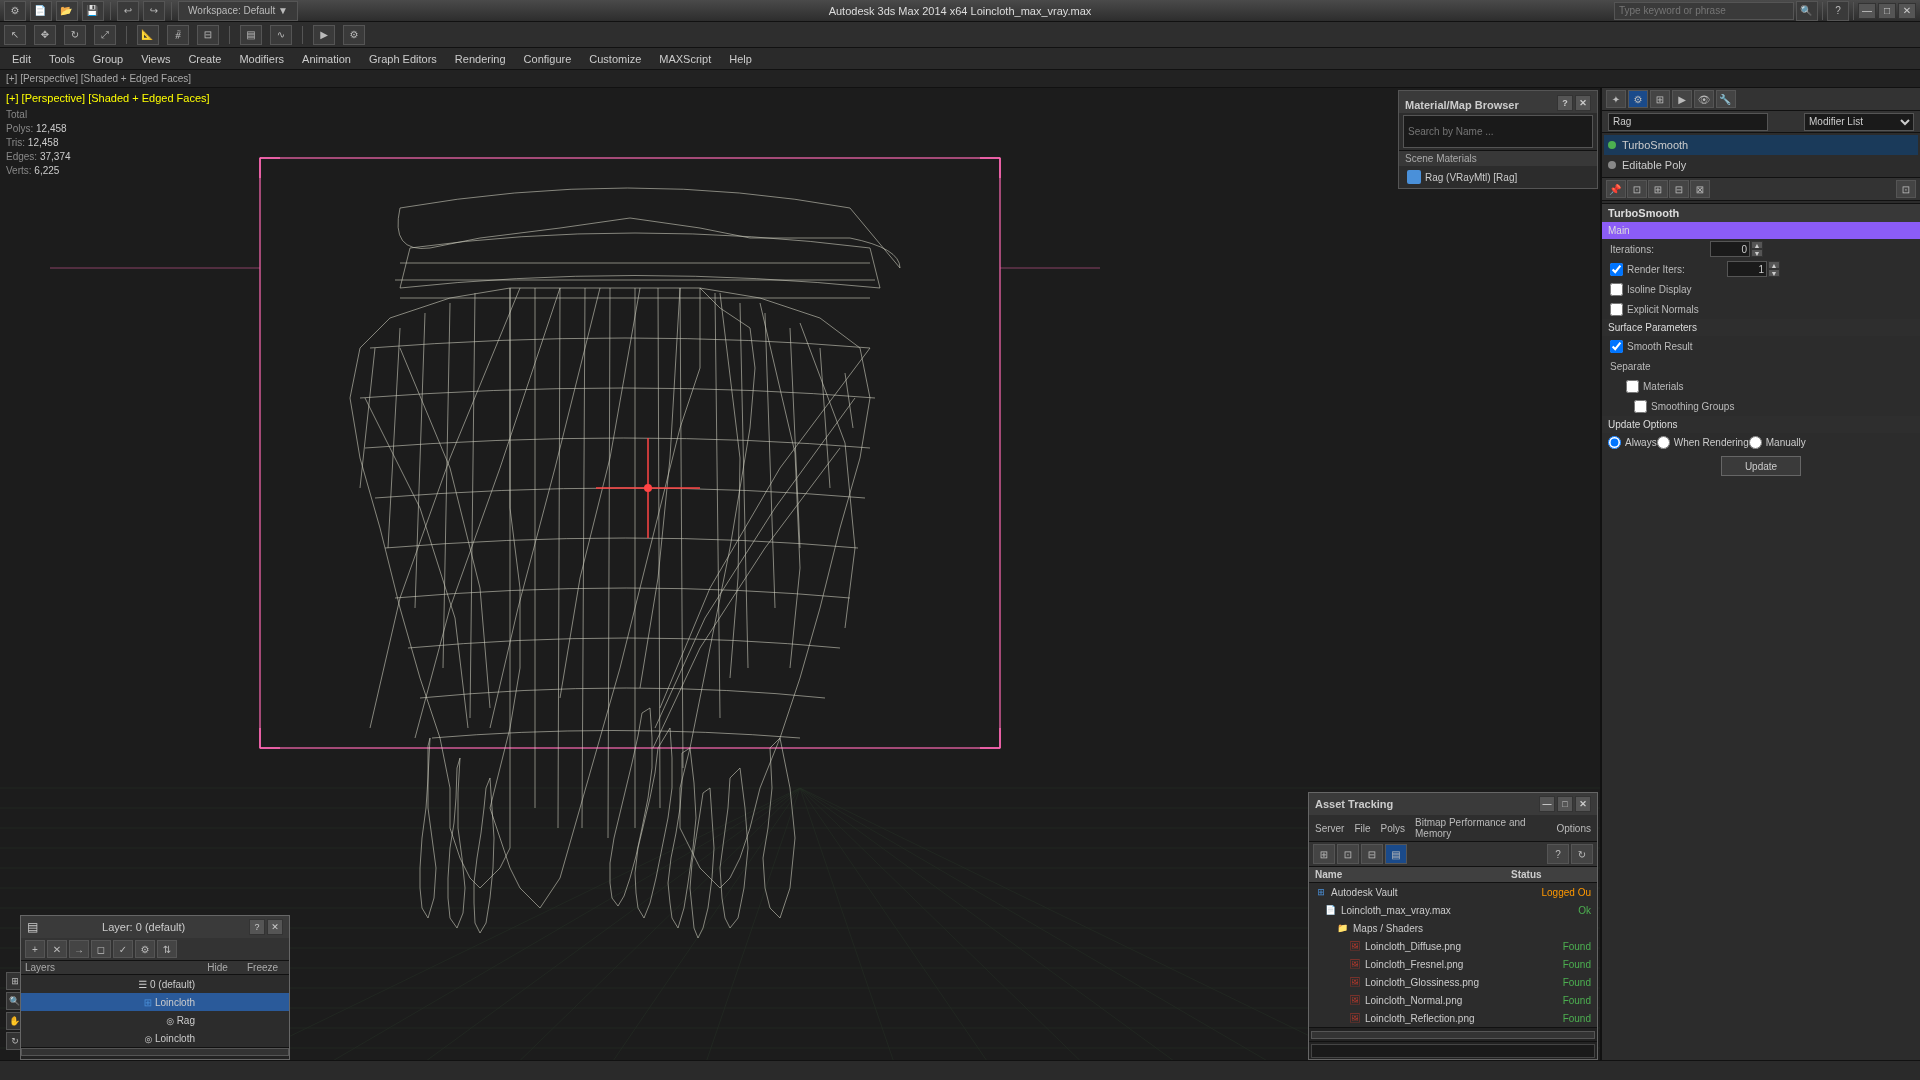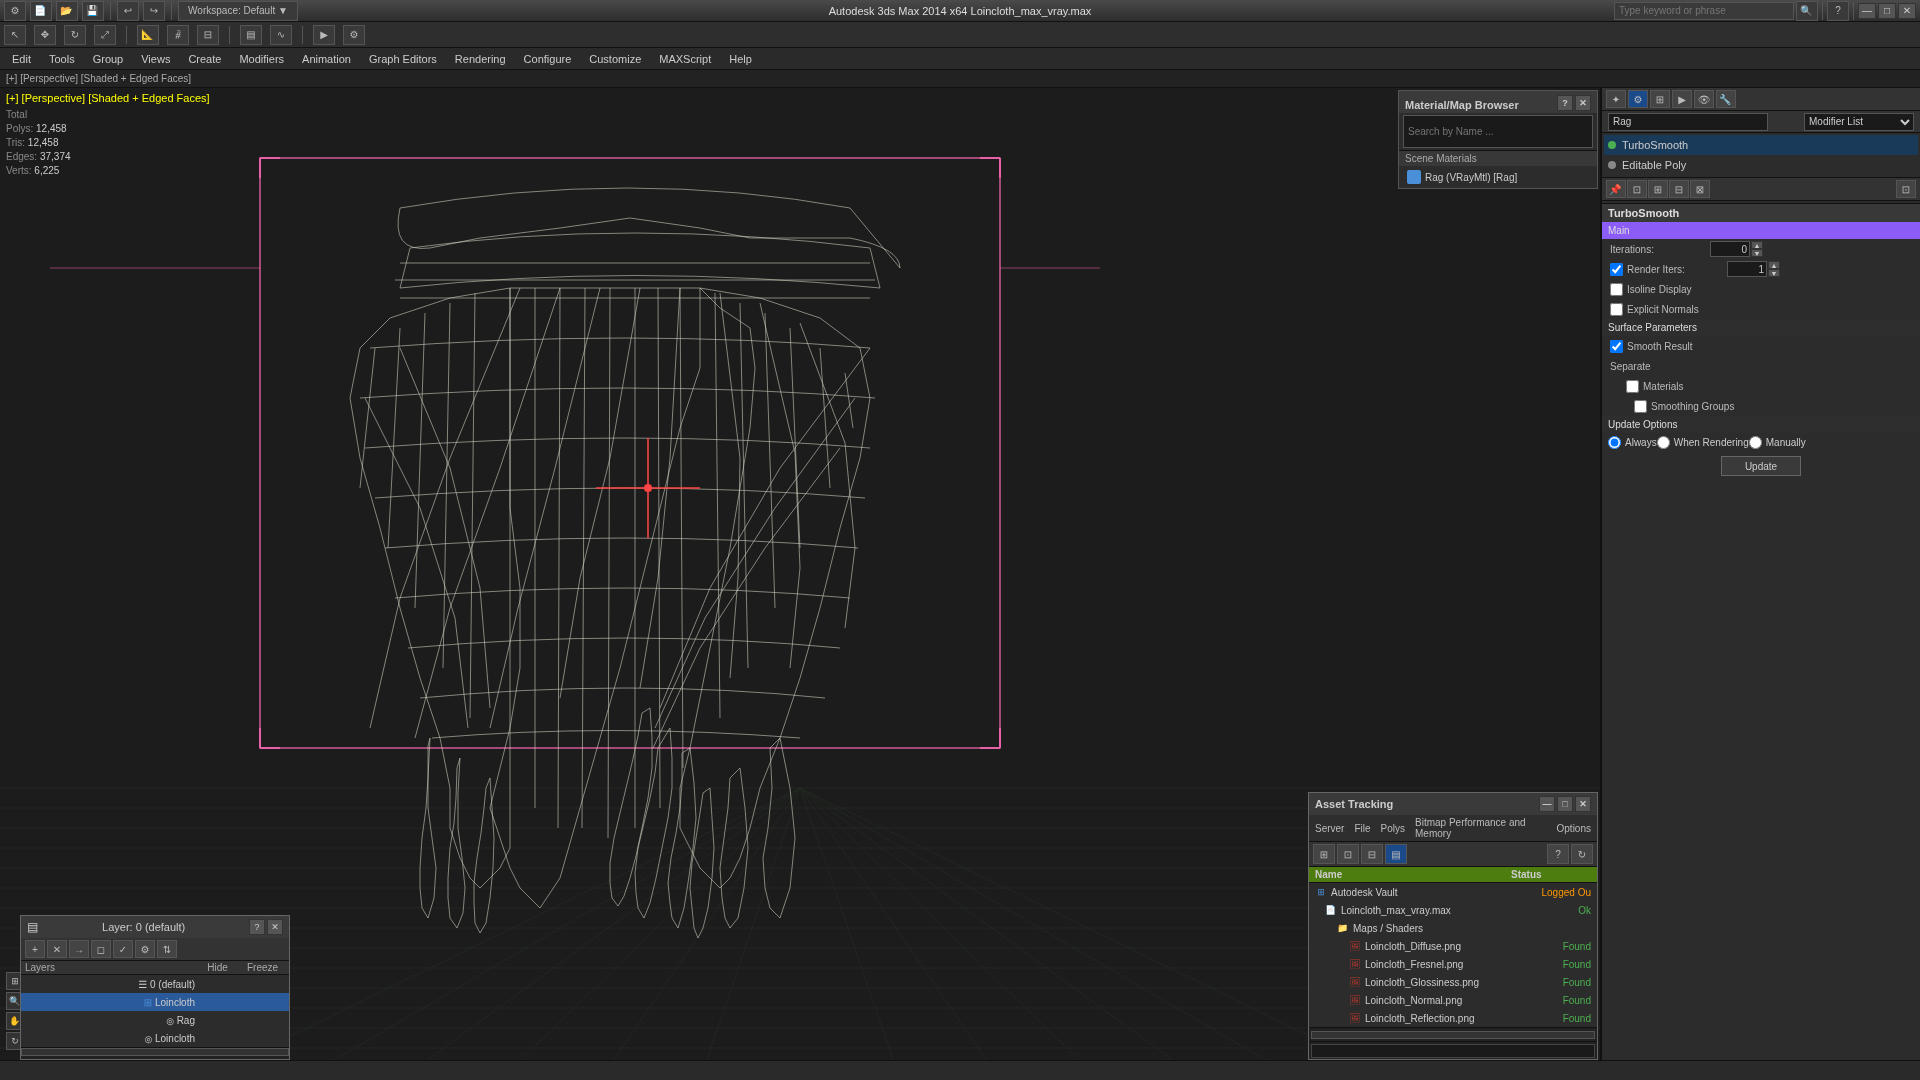--- a/index.html
+++ b/index.html
@@ -487,21 +487,21 @@
       border: 1px solid #555;
       display: flex;
       align-items: center;
       justify-content: center;
       cursor: pointer;
       font-size: 10px;
       color: #bbb;
     }
     #asset-columns {
       display: flex;
-      background: #4d7c0f;
+      background: #404040;
       border-bottom: 1px solid #111;
       padding: 2px 6px;
       font-size: 10px;
       color: #ccc;
       font-weight: bold;
     }
     .asset-col-name { flex: 1; }
     .asset-col-status { width: 80px; }
     .asset-row {
       display: flex;

